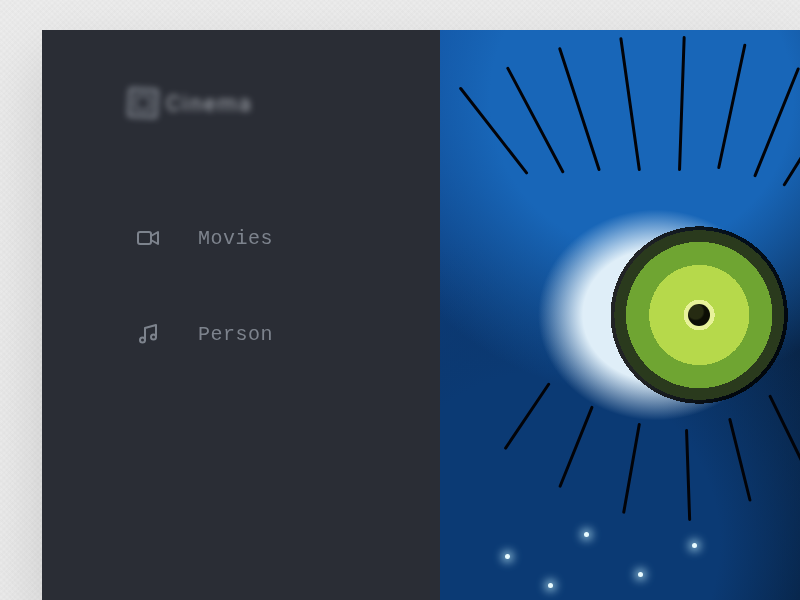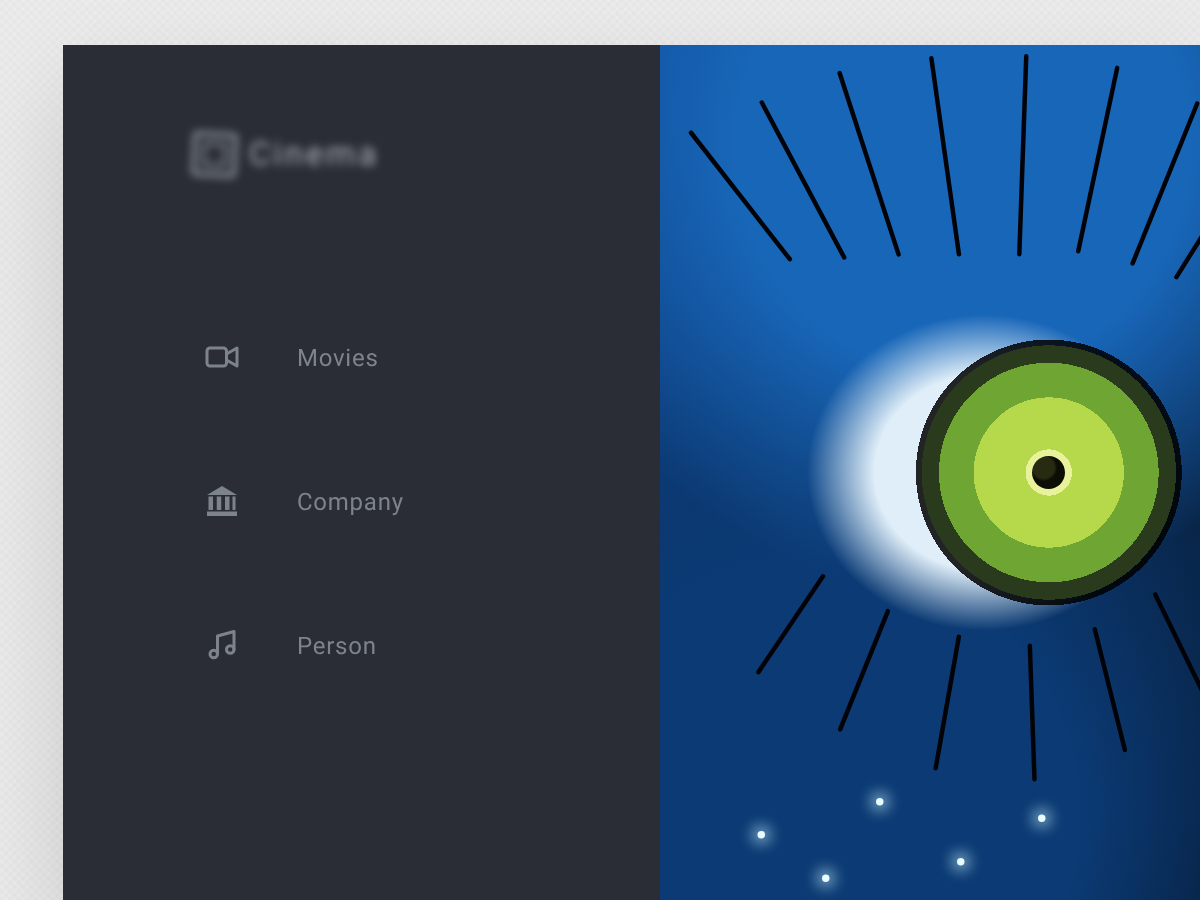--- a/index.html
+++ b/index.html
@@ -74,22 +74,23 @@
     color: #7d838d;
     cursor: pointer;
   }
   .nav-icon {
     width: 24px; height: 24px;
     display: flex; align-items: center; justify-content: center;
     flex: 0 0 24px;
   }
   .nav-icon svg { display:block; }
   .nav-label {
-    font-size: 16px;
+    font-size: 20px;
     letter-spacing: 0.5px;
+    font-family: Liberation Mono, monospace;
   }
   
   .main-hero {
     flex: 1;
     height: 100%;
     position: relative;
     overflow: hidden;
     background: #0a2a52;
   }
   .eye-scene {
@@ -142,33 +143,20 @@
           <span class="nav-icon">
             <svg width="24" height="24" viewBox="0 0 24 24" fill="none" stroke="currentColor" stroke-width="2" stroke-linejoin="round" stroke-linecap="round">
               <rect x="2" y="6" width="13" height="12" rx="2"></rect>
               <path d="M15 10 L22 6 L22 18 L15 14 Z"></path>
             </svg>
           </span>
           <span class="nav-label">Movies</span>
         </div>
 
 
-        <div class="nav-item">
-          <span class="nav-icon">
-            <svg width="24" height="24" viewBox="0 0 24 24" fill="currentColor">
-              <path d="M12 2 L22 8 L2 8 Z"></path>
-              <rect x="3" y="9" width="3" height="9"></rect>
-              <rect x="8.5" y="9" width="3" height="9"></rect>
-              <rect x="14" y="9" width="3" height="9"></rect>
-              <rect x="19" y="9" width="2" height="9"></rect>
-              <rect x="2" y="19" width="20" height="3"></rect>
-            </svg>
-          </span>
-          <span class="nav-label">Company</span>
-        </div>
 
         <div class="nav-item">
           <span class="nav-icon">
             <svg width="24" height="24" viewBox="0 0 24 24" fill="none" stroke="currentColor" stroke-width="2" stroke-linecap="round" stroke-linejoin="round">
               <path d="M9 18 V6 L20 3 V15"></path>
               <circle cx="6.5" cy="18" r="2.5"></circle>
               <circle cx="17.5" cy="15" r="2.5"></circle>
             </svg>
           </span>
           <span class="nav-label">Person</span>

